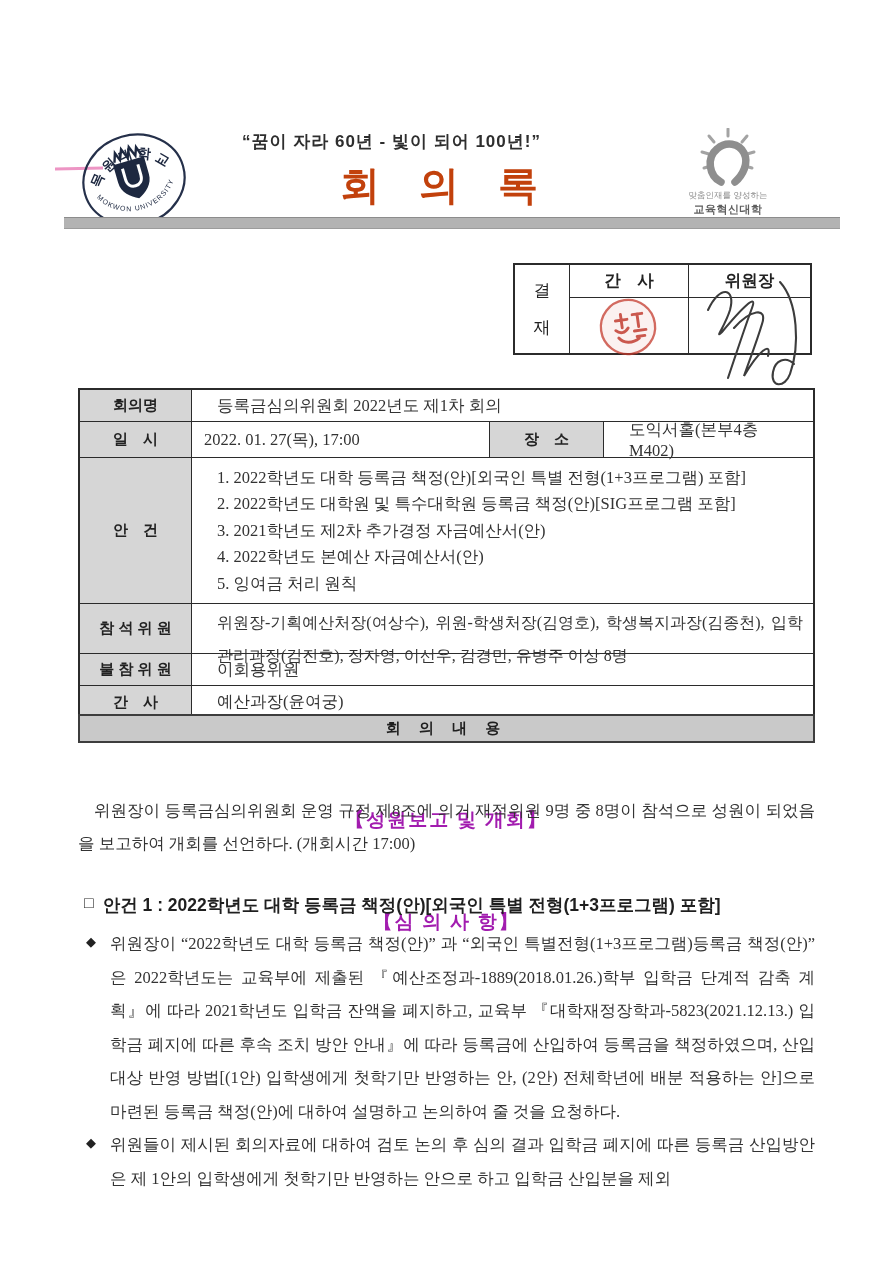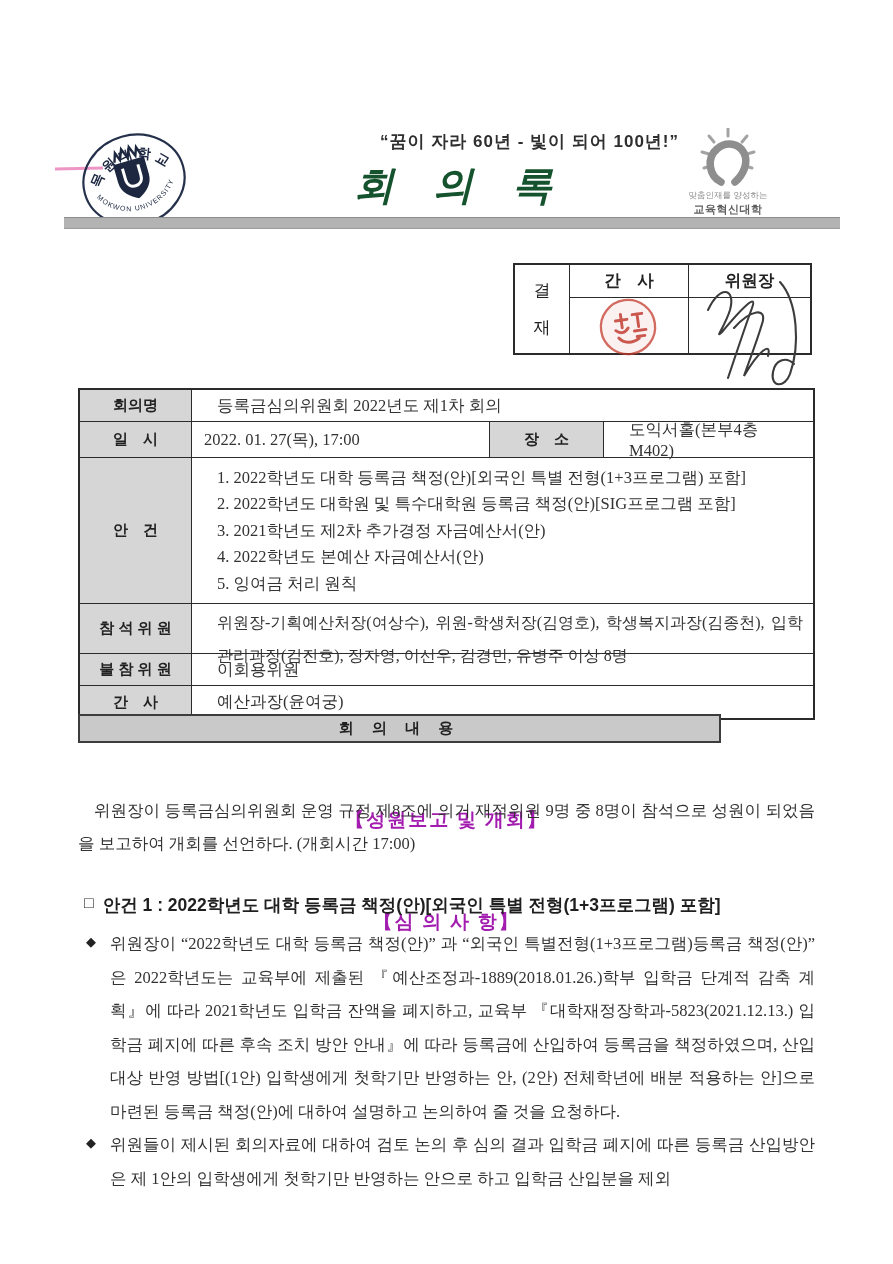--- a/index.html
+++ b/index.html
@@ -3,28 +3,28 @@
 <meta charset="utf-8">
 <style>
   html,body { margin:0; padding:0; background:#fff; }
   .page {
     position:relative; width:893px; height:1264px; background:#fff;
     font-family:"Liberation Serif","DejaVu Serif",serif; color:#333; overflow:hidden;
   }
   
   .seal { position:absolute; left:76px; top:130px; width:116px; height:100px; }
   .slogan {
-    position:absolute; left:209px; top:130px; width:470px; text-align:right;
+    position:absolute; left:242px; top:130px; width:470px; text-align:left;
     font-family:"Liberation Sans","DejaVu Sans",sans-serif; font-weight:700;
     font-size:17px; color:#2e2e2e; letter-spacing:1px;
   }
   .doc-title {
-    position:absolute; left:225px; top:158px; width:470px; text-align:center;
+    position:absolute; left:211px; top:158px; width:470px; text-align:center;
     font-family:"Liberation Sans","DejaVu Sans",sans-serif; font-weight:900;
-    font-size:40px; color:#14532d; letter-spacing:14px;font-style:italic;
+    font-size:40px; color:#c2410c; letter-spacing:14px;
   }
   .brand { position:absolute; left:682px; top:128px; width:92px; text-align:center; }
   .brand svg { display:block; margin:0 auto; }
   .brand-tagline { font-family:"Liberation Sans",sans-serif; font-size:8.5px; color:#8b8b8b; margin-top:2px; }
   .brand-name { font-family:"Liberation Sans",sans-serif; font-size:11px; font-weight:900; color:#5f5f5f; letter-spacing:.5px; }
   .artifact-pink { position:absolute; left:55px; top:167px; width:48px; height:3px;
     background:#e87bb5; opacity:.8; transform:rotate(-1deg); }
   .divider { position:absolute; left:64px; top:217px; width:776px; height:10px;
     background:#b3b3b3; border-top:1px solid #8c8c8c; border-bottom:1px solid #9c9c9c; }
 
@@ -67,21 +67,21 @@
   }
   .val { display:flex; align-items:center; padding:0 12px; font-size:16.5px; color:#333; }
   .span3 { grid-column:2/5; }
   .agenda { display:flex; flex-direction:column; justify-content:space-evenly; padding:4px 10px 4px 14px; }
   .agenda div { font-size:16.5px; color:#333; }
   .attend { display:block; padding:2px 10px; line-height:33px; font-size:16px;
     text-align:justify; color:#333; }
 
   
   .content-bar {
-    position:absolute; left:78px; top:714px; width:643px; height:29px; box-sizing:border-box;
+    position:absolute; left:78px; top:714px; width:737px; height:29px; box-sizing:border-box;
     background:#c9c9c9; border:2px solid #3d3d3d; display:flex; align-items:center;
     justify-content:center; font-family:"Liberation Sans",sans-serif; font-weight:700;
     font-size:15px; letter-spacing:7px; color:#1f1f1f;
   }
   .h-center { position:absolute; left:78px; width:737px; text-align:center;
     font-weight:700; font-size:19px; color:#a21caf; letter-spacing:2px;margin-top:48px; }
   .opening-heading { top:759px; }
   .deliberation-heading { top:861px; }
   .opening-text {
     position:absolute; left:78px; top:794px; width:737px; font-size:16.5px;

